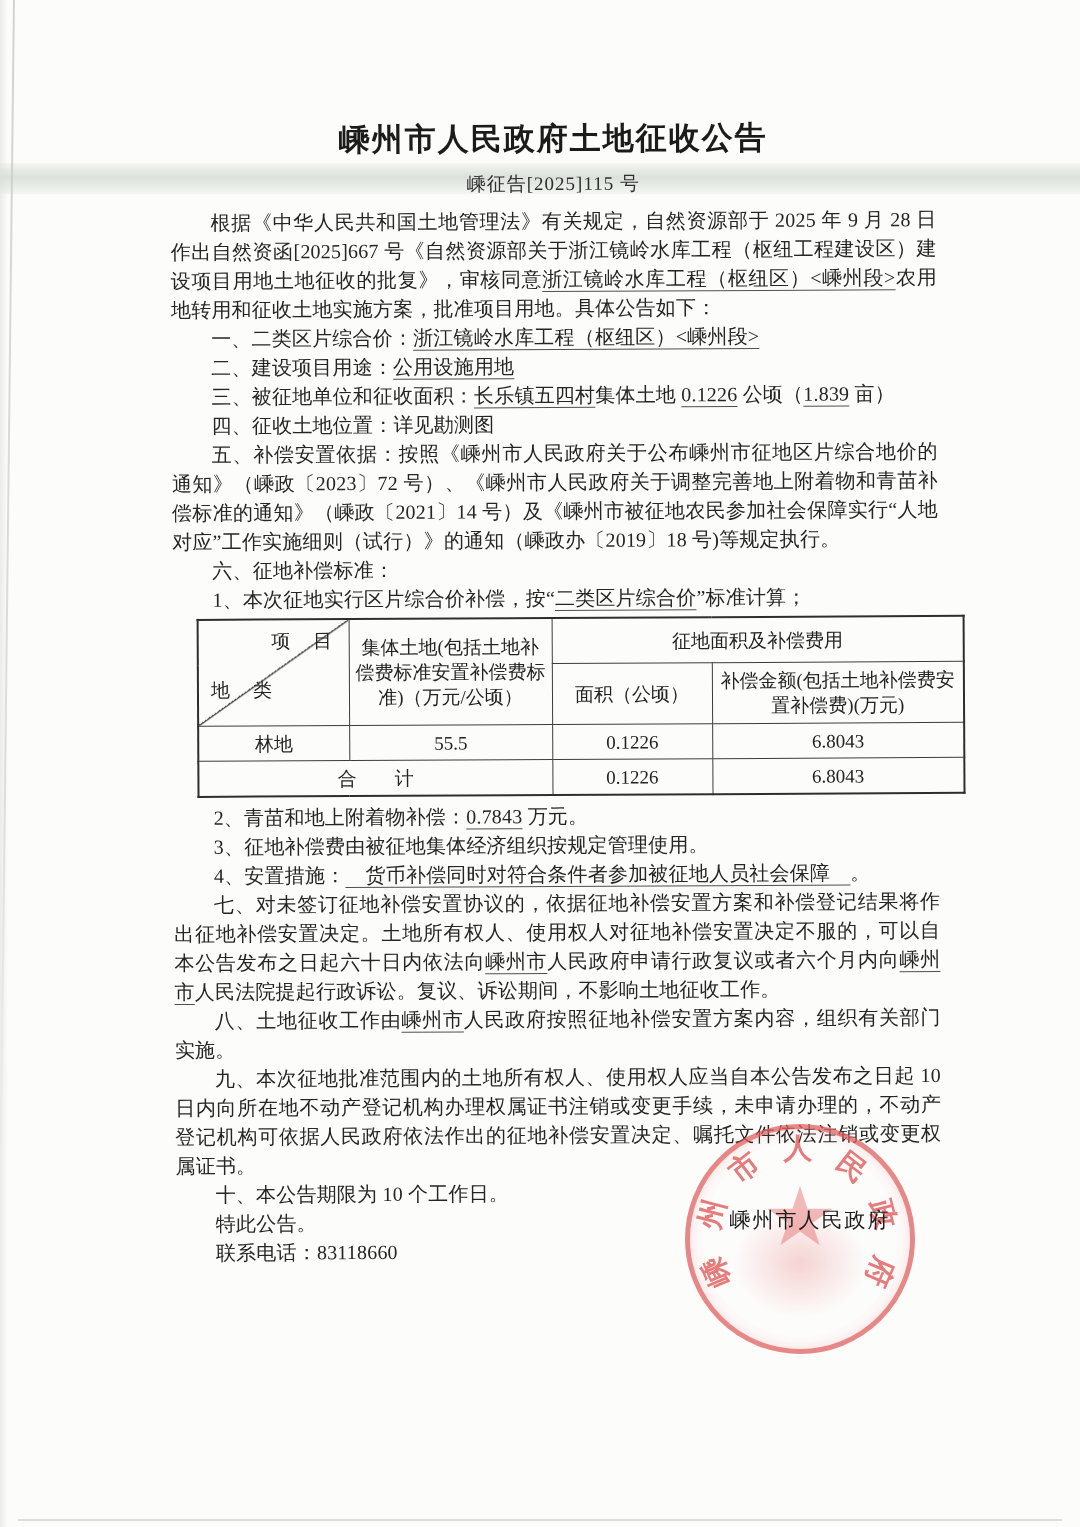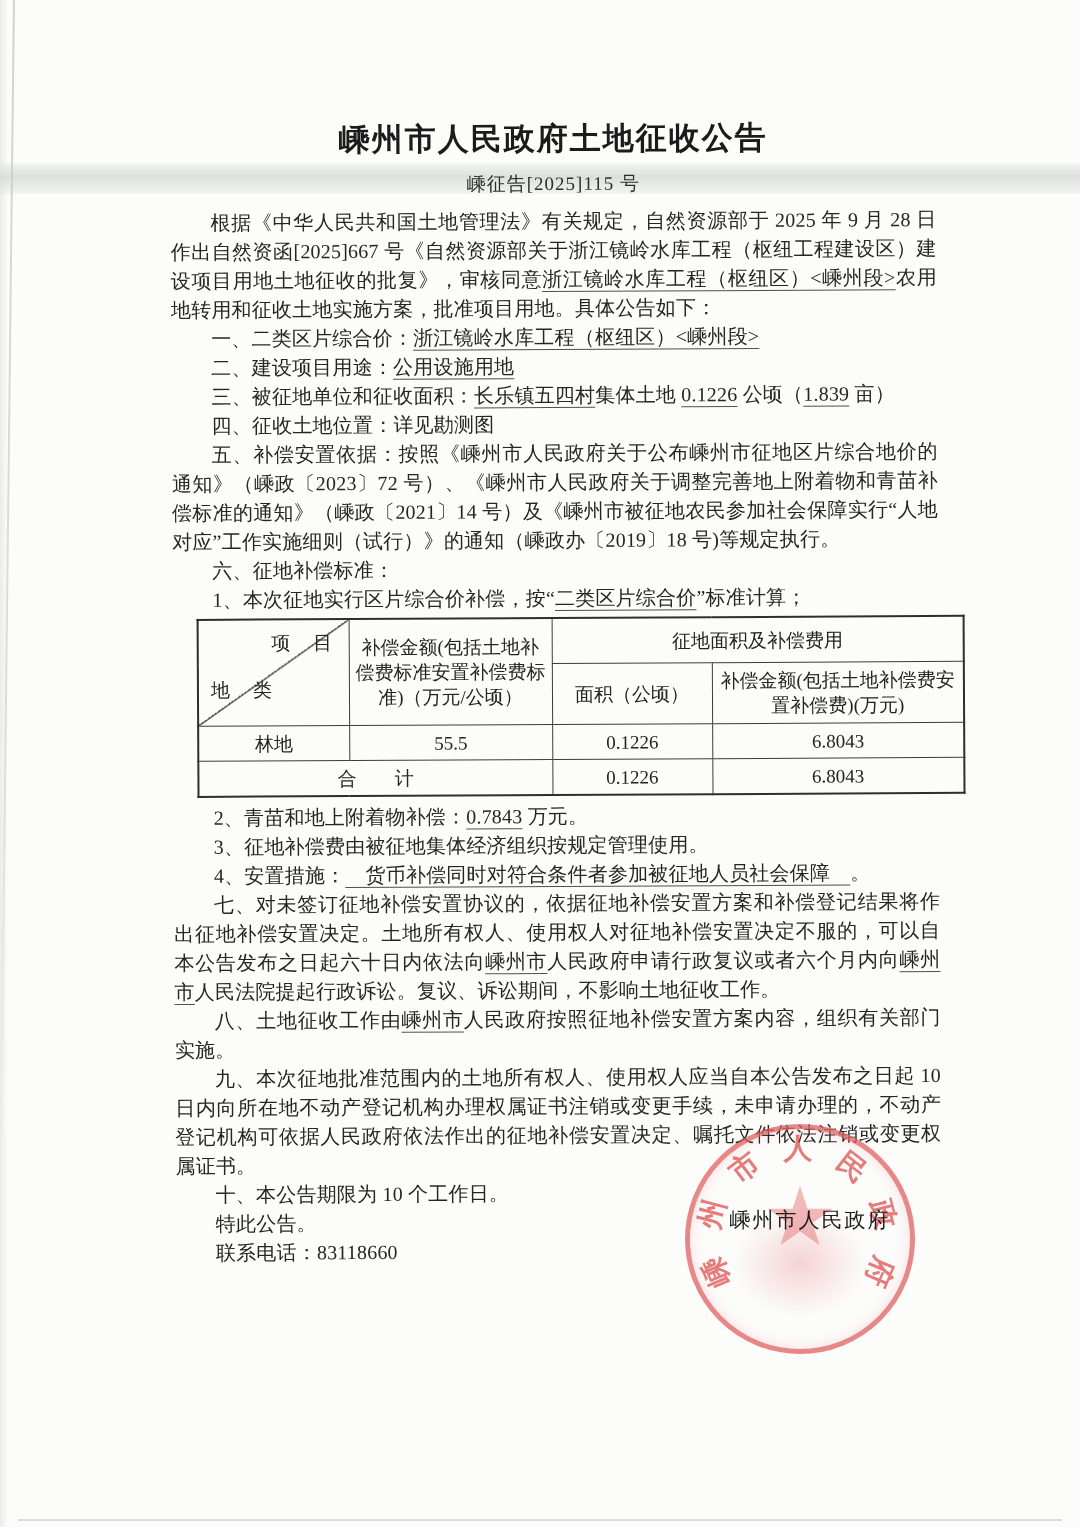--- a/index.html
+++ b/index.html
@@ -31,21 +31,21 @@
     text-indent:2em;color:#252525;letter-spacing:0.2px;}
   p.para:first-of-type{margin-top:10px;}
   .u{text-decoration:underline;text-decoration-thickness:1px;text-underline-offset:5px;text-decoration-color:#4f4f4f;}
   
   table.comp{border-collapse:collapse;table-layout:fixed;width:766px;margin:4px 0 6px 24px;
     font-size:19px;color:#232323;}
   table.comp td{border:1px solid #3c3c3c;text-align:center;vertical-align:middle;padding:2px 6px;line-height:25px;}
   table.comp{border:2px solid #2e2e2e;}
   td.corner{position:relative;padding:0;
     background:linear-gradient(to bottom right,transparent calc(50% - 1px),#4c4c4c calc(50% - 1px),#4c4c4c calc(50% + 0px),transparent calc(50% + 1px));}
-  td.corner .c-top{position:absolute;top:10px;right:14px;letter-spacing:2px;}
+  td.corner .c-top{position:absolute;top:10px;right:14px;letter-spacing:2px;font-family:Liberation Mono, monospace;}
   td.corner .c-bottom{position:absolute;top:54%;left:12px;letter-spacing:2px;}
   tr.hdr1 td{height:40px;}
   tr.hdr2 td{height:56px;}
   tr.data td{height:30px;}
   
   .seal{position:absolute;left:685px;top:1124px;width:230px;height:230px;z-index:2;}
   .seal .ring{position:absolute;left:0;top:0;width:220px;height:220px;border-radius:50%;
     border:5px solid #e05c5c;opacity:.72;box-shadow:inset 0 0 14px rgba(224,92,92,.28);}
   .seal .arc-char{position:absolute;width:34px;height:34px;font-size:29px;line-height:34px;text-align:center;
     font-family:"Liberation Sans","DejaVu Sans",sans-serif;font-weight:600;opacity:.8;}
@@ -85,21 +85,21 @@
         <col style="width:203px">
         <col style="width:160px">
         <col style="width:252px">
     </colgroup>
     <tbody>
         <tr class="hdr1">
       <td class="corner" rowspan="2">
         <span class="c-top">项　目</span>
         <span class="c-bottom">地　类</span>
       </td>
-      <td rowspan="2">补偿金额(包括土地补偿费标准安置补偿费标准)（万元/公顷）</td>
+      <td rowspan="2">集体土地(包括土地补偿费标准安置补偿费标准)（万元/公顷）</td>
       <td colspan="2">征地面积及补偿费用</td>
     </tr>
     <tr class="hdr2">
       <td>面积（公顷）</td>
       <td>补偿金额(包括土地补偿费安置补偿费)(万元)</td>
     </tr>
     <tr class="data">
       <td>林地</td>
       <td>55.5</td>
       <td>0.1226</td>

